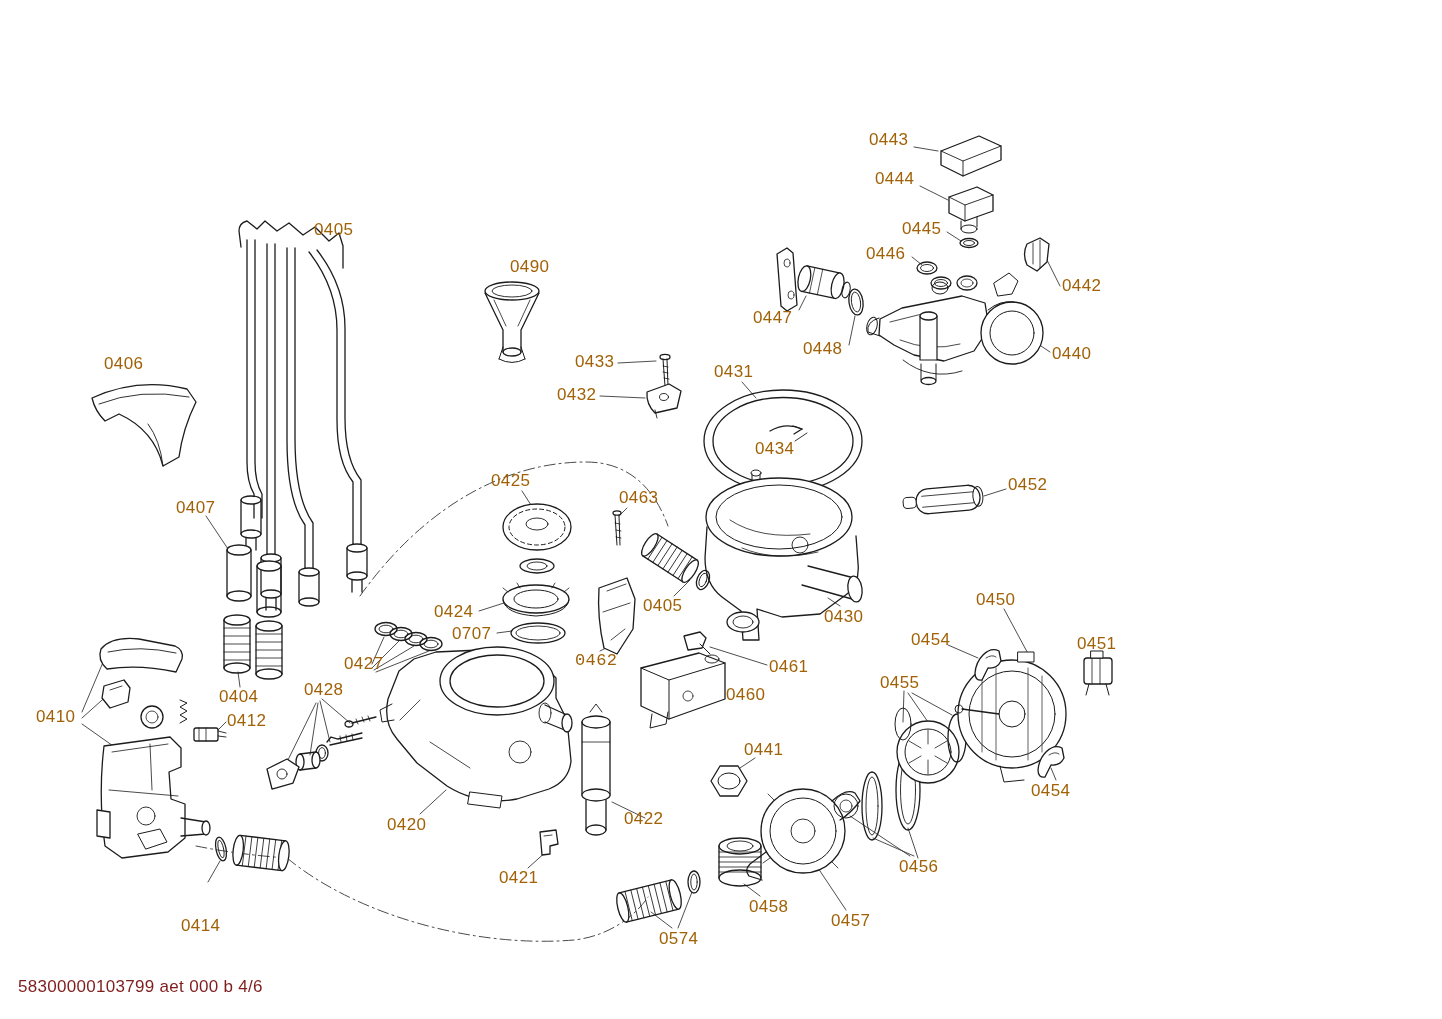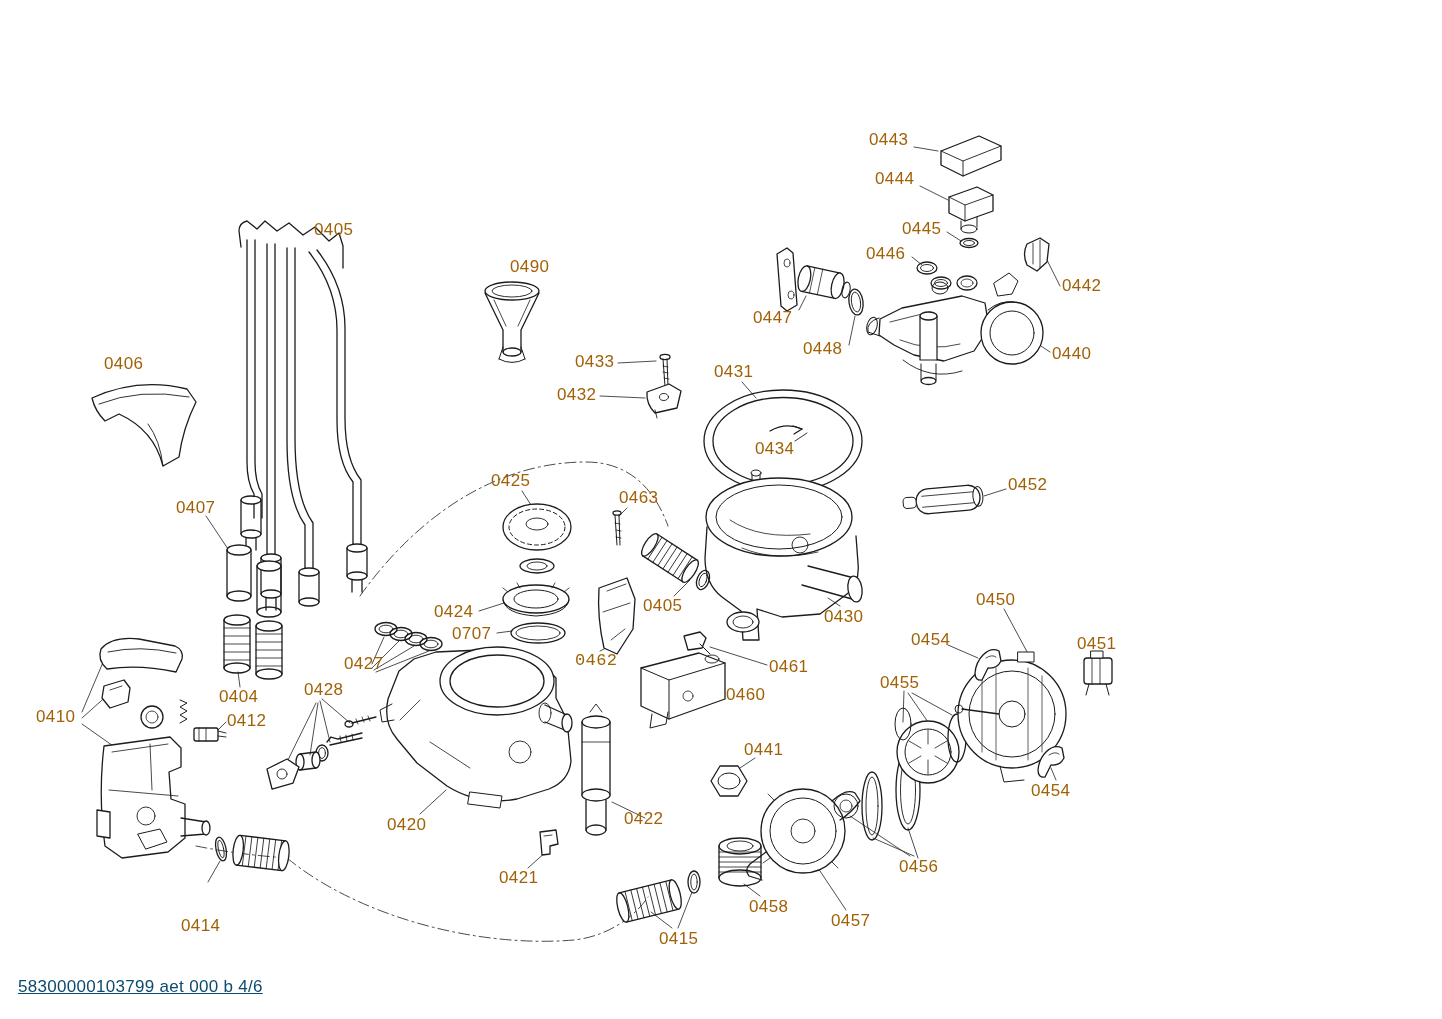--- a/index.html
+++ b/index.html
@@ -30,23 +30,22 @@
     font-size: 17px;
     color: #a16207;
     letter-spacing: 0.4px;
     white-space: nowrap;
   }
   .footer-code {
     position: absolute;
     left: 18px;
     top: 977px;
     font-size: 17px;
-    color: #0c4a6e;
+    color: #7f1d1d;
     letter-spacing: 0.3px;
-    text-decoration: underline;
   }
 </style>
 </head>
 <body>
 
 <div class="canvas">
 
   <svg class="drawing-svg" width="1442" height="1019" viewBox="0 0 1442 1019" stroke="#1c1c1c" fill="none" stroke-width="1.3" stroke-linecap="round" stroke-linejoin="round">
 
     <g stroke="#4a4a4a" stroke-width="1" stroke-dasharray="11 4 2 4">
@@ -516,21 +515,21 @@
       <div class="part-label" style="left: 491px; top: 471px;">0425</div>
       <div class="part-label" style="left: 434px; top: 602px;">0424</div>
       <div class="part-label" style="left: 452px; top: 624px;">0707</div>
       <div class="part-label" style="left: 510px; top: 257px;">0490</div>
       <div class="part-label" style="left: 575px; top: 352px;">0433</div>
       <div class="part-label" style="left: 557px; top: 385px;">0432</div>
       <div class="part-label" style="left: 619px; top: 488px;">0463</div>
       <div class="part-label" style="left: 575px; top: 651px; font-family: Liberation Mono, monospace;">0462</div>
       <div class="part-label" style="left: 643px; top: 596px;">0405</div>
       <div class="part-label" style="left: 624px; top: 809px;">0422</div>
-      <div class="part-label" style="left: 659px; top: 929px;">0415</div>
+      <div class="part-label" style="left: 659px; top: 929px;">0574</div>
       <div class="part-label" style="left: 714px; top: 362px;">0431</div>
       <div class="part-label" style="left: 755px; top: 439px;">0434</div>
       <div class="part-label" style="left: 824px; top: 607px;">0430</div>
       <div class="part-label" style="left: 769px; top: 657px;">0461</div>
       <div class="part-label" style="left: 726px; top: 685px;">0460</div>
       <div class="part-label" style="left: 744px; top: 740px;">0441</div>
       <div class="part-label" style="left: 749px; top: 897px;">0458</div>
       <div class="part-label" style="left: 831px; top: 911px;">0457</div>
       <div class="part-label" style="left: 899px; top: 857px;">0456</div>
       <div class="part-label" style="left: 880px; top: 673px;">0455</div>

